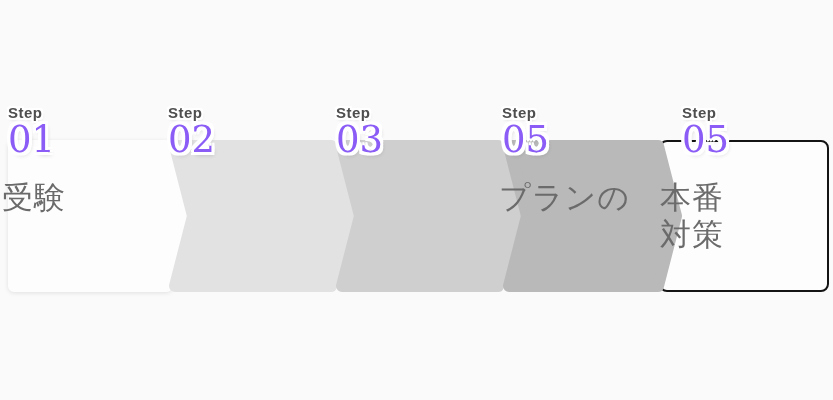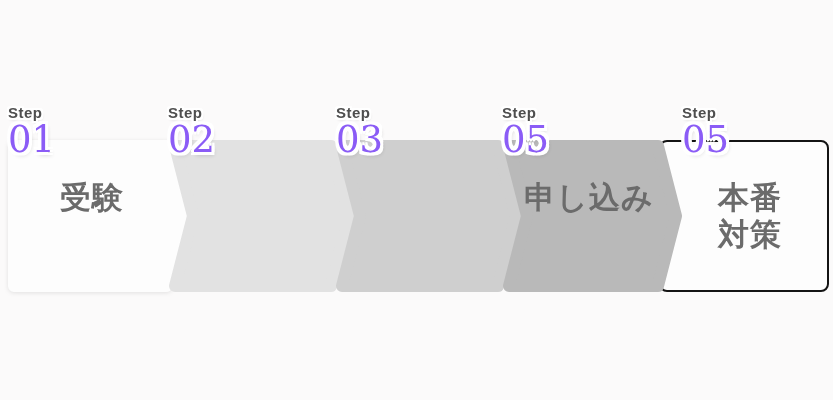--- a/index.html
+++ b/index.html
@@ -27,21 +27,21 @@
   }
   .step-num{
     font-family:"DejaVu Serif", serif;
     font-size:37px;font-weight:normal;color:#8b5cf6;line-height:36px;
     text-shadow:-3px -3px 0 #fff,3px -3px 0 #fff,-3px 3px 0 #fff,3px 3px 0 #fff,
                 -3px 0 0 #fff,3px 0 0 #fff,0 -3px 0 #fff,0 3px 0 #fff,
                 2px 3px 4px rgba(0,0,0,0.20);
   }
   .step-title{
     position:absolute;top:179px;width:180px;z-index:4;
-    text-align:center;font-weight:bold;font-size:31px;line-height:37px;
+    font-weight:normal;font-size:31px;line-height:37px;
     color:#6b6b6b;letter-spacing:1px;
   }
   .h1{left:8px;}   .t1{left:2px;}
   .h2{left:168px;} .t2{left:177px;}
   .h3{left:336px;} .t3{left:338px;}
   .h4{left:502px;} .t4{left:499px;}
   .h5{left:682px;} .t5{left:660px;}
 </style>
 </head>
 <body>
@@ -74,20 +74,20 @@
   </div>
   <div class="step-head h5">
     <div class="step-word">Step</div>
     <div class="step-num">05</div>
   </div>
 
   <div class="step-title t1">
     <div>受験</div>
   </div>
   <div class="step-title t4">
-    <div>申し込み</div>
+    <div>プランの</div>
   </div>
   <div class="step-title t5">
     <div>本番</div>
     <div>対策</div>
   </div>
 
 </div>
 
 </body></html>

